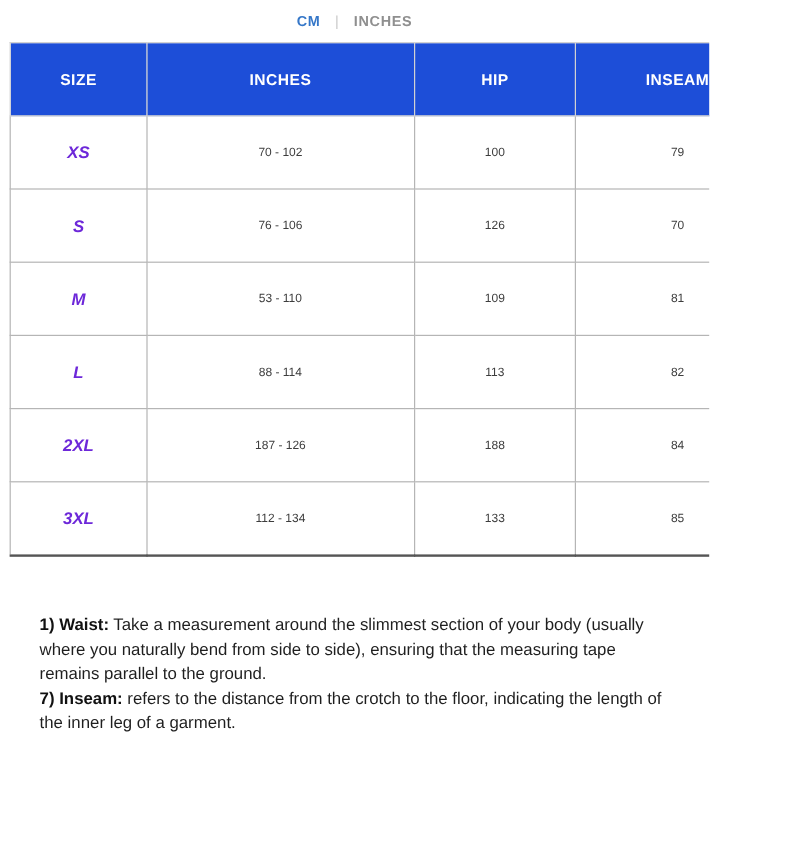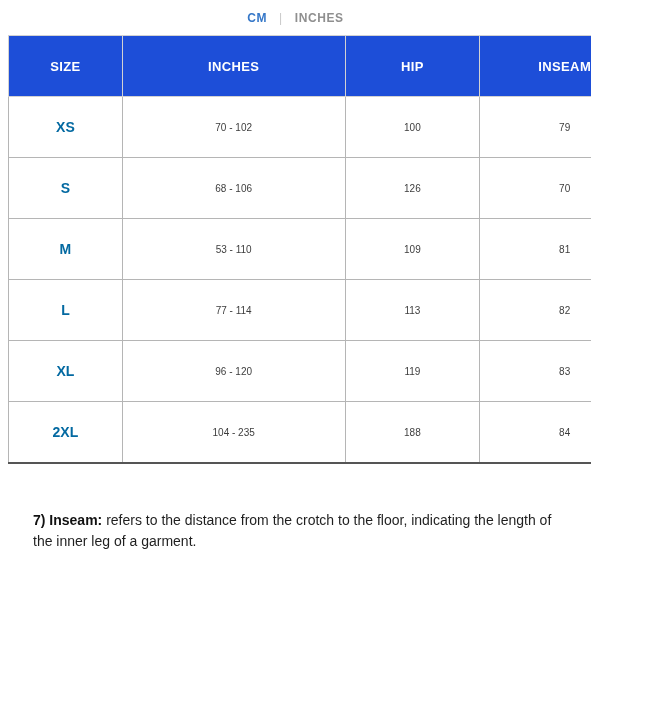--- a/index.html
+++ b/index.html
@@ -57,22 +57,23 @@
     text-align: center;
     vertical-align: middle;
     font-size: 10px;
     color: #3d3d3d;
     background: #ffffff;
     border: 1px solid #b5b5b5;
     padding: 0;
   }
   table.size-table tbody td.size-cell {
     font-weight: bold;
-    color: #0369a1;
+    color: #6d28d9;
     font-size: 14px;
+    font-style: italic;
   }
   
   .notes {
     margin: 46px 30px 0 33px;
     font-size: 14px;
     line-height: 20.5px;
     color: #1f1f1f;
   }
   .notes p { margin: 0; }
   .note-label { font-weight: bold; color: #111111; }
@@ -105,48 +106,49 @@
     </thead>
     <tbody>
       <tr>
         <td class="size-cell">XS</td>
         <td>70 - 102</td>
         <td>100</td>
         <td>79</td>
       </tr>
       <tr>
         <td class="size-cell">S</td>
-        <td>68 - 106</td>
+        <td>76 - 106</td>
         <td>126</td>
         <td>70</td>
       </tr>
       <tr>
         <td class="size-cell">M</td>
         <td>53 - 110</td>
         <td>109</td>
         <td>81</td>
       </tr>
       <tr>
         <td class="size-cell">L</td>
-        <td>77 - 114</td>
+        <td>88 - 114</td>
         <td>113</td>
         <td>82</td>
       </tr>
       <tr>
-        <td class="size-cell">XL</td>
-        <td>96 - 120</td>
-        <td>119</td>
-        <td>83</td>
+        <td class="size-cell">2XL</td>
+        <td>187 - 126</td>
+        <td>188</td>
+        <td>84</td>
       </tr>
       <tr>
-        <td class="size-cell">2XL</td>
-        <td>104 - 235</td>
-        <td>188</td>
-        <td>84</td>
+        <td class="size-cell">3XL</td>
+        <td>112 - 134</td>
+        <td>133</td>
+        <td>85</td>
       </tr>
     </tbody>
   </table>
 
   <div class="notes">
+    <p><span class="note-label">1) Waist:</span> <span>Take a measurement around the slimmest section of your body (usually where you naturally bend from side to side), ensuring that the measuring tape remains parallel to the ground.</span></p>
     <p><span class="note-label">7) Inseam:</span> <span>refers to the distance from the crotch to the floor, indicating the length of the inner leg of a garment.</span></p>
   </div>
 
 </div>
 
 </body></html>

